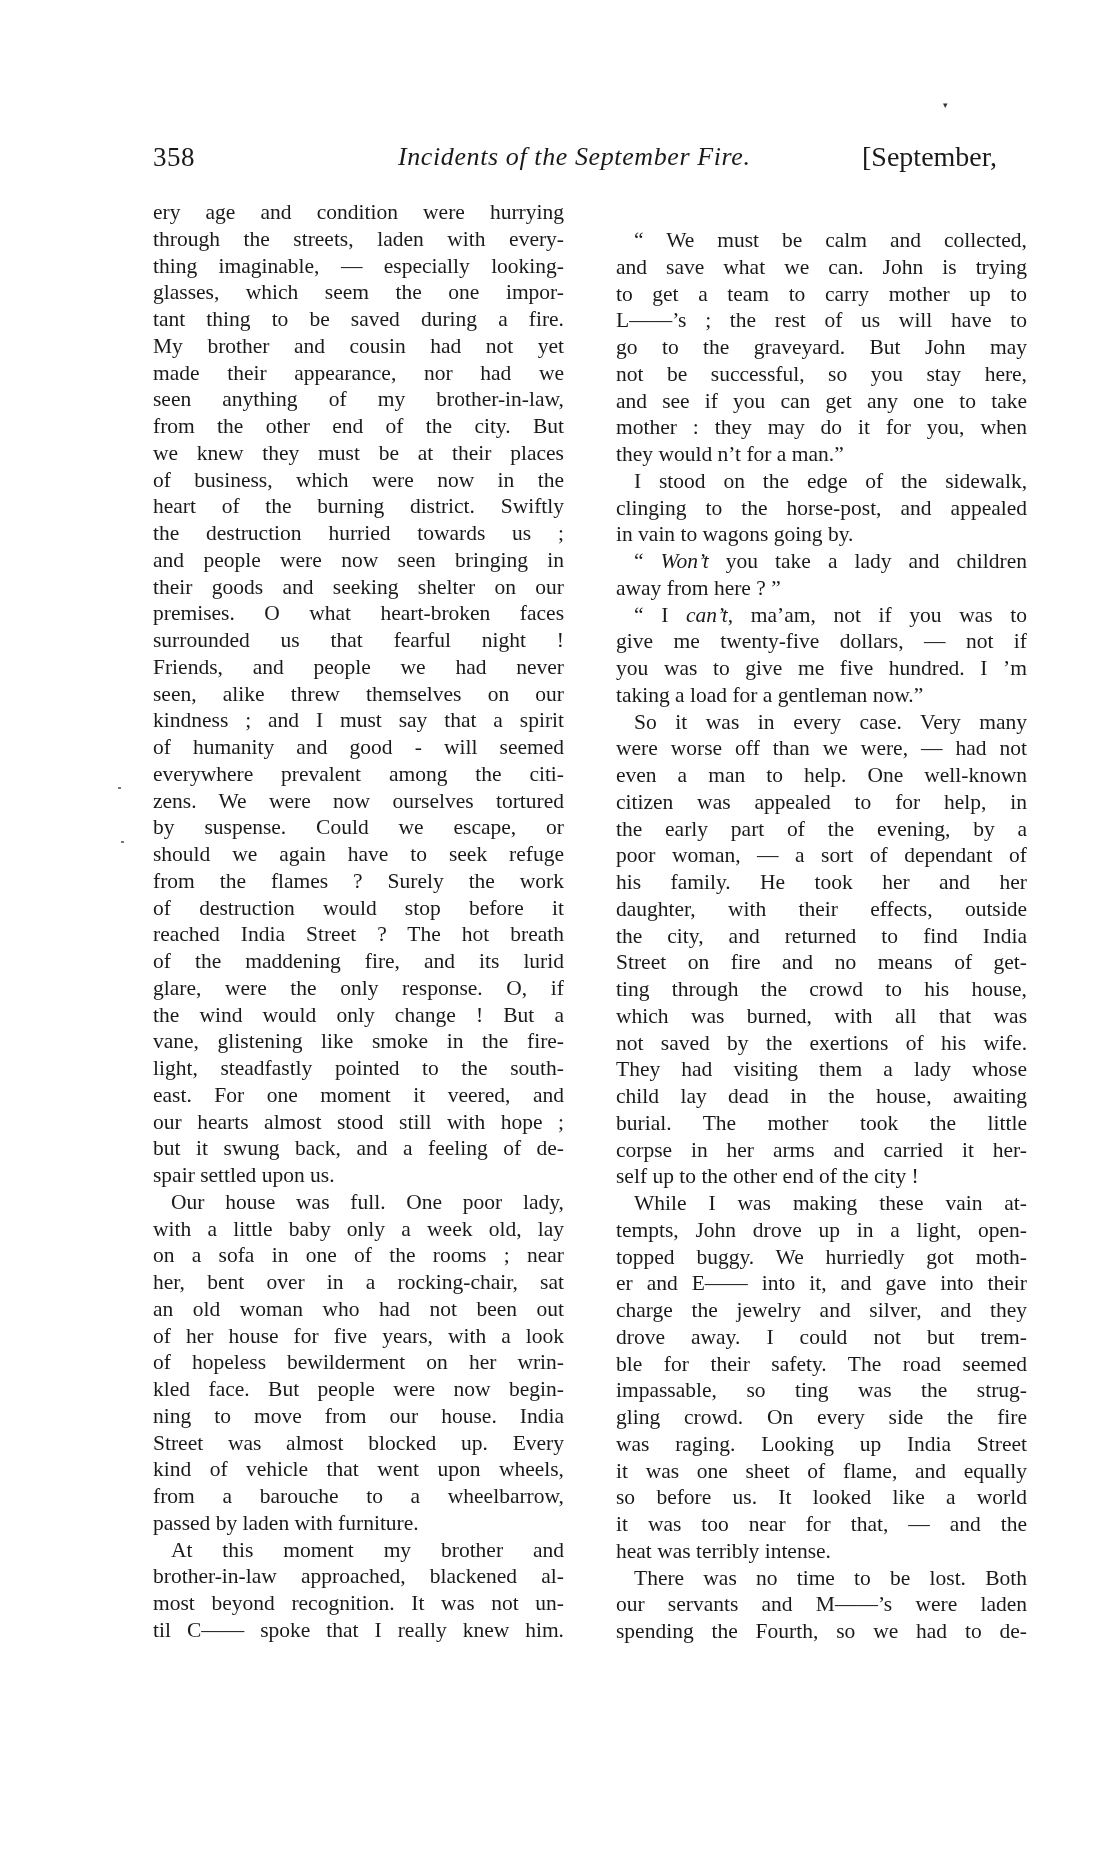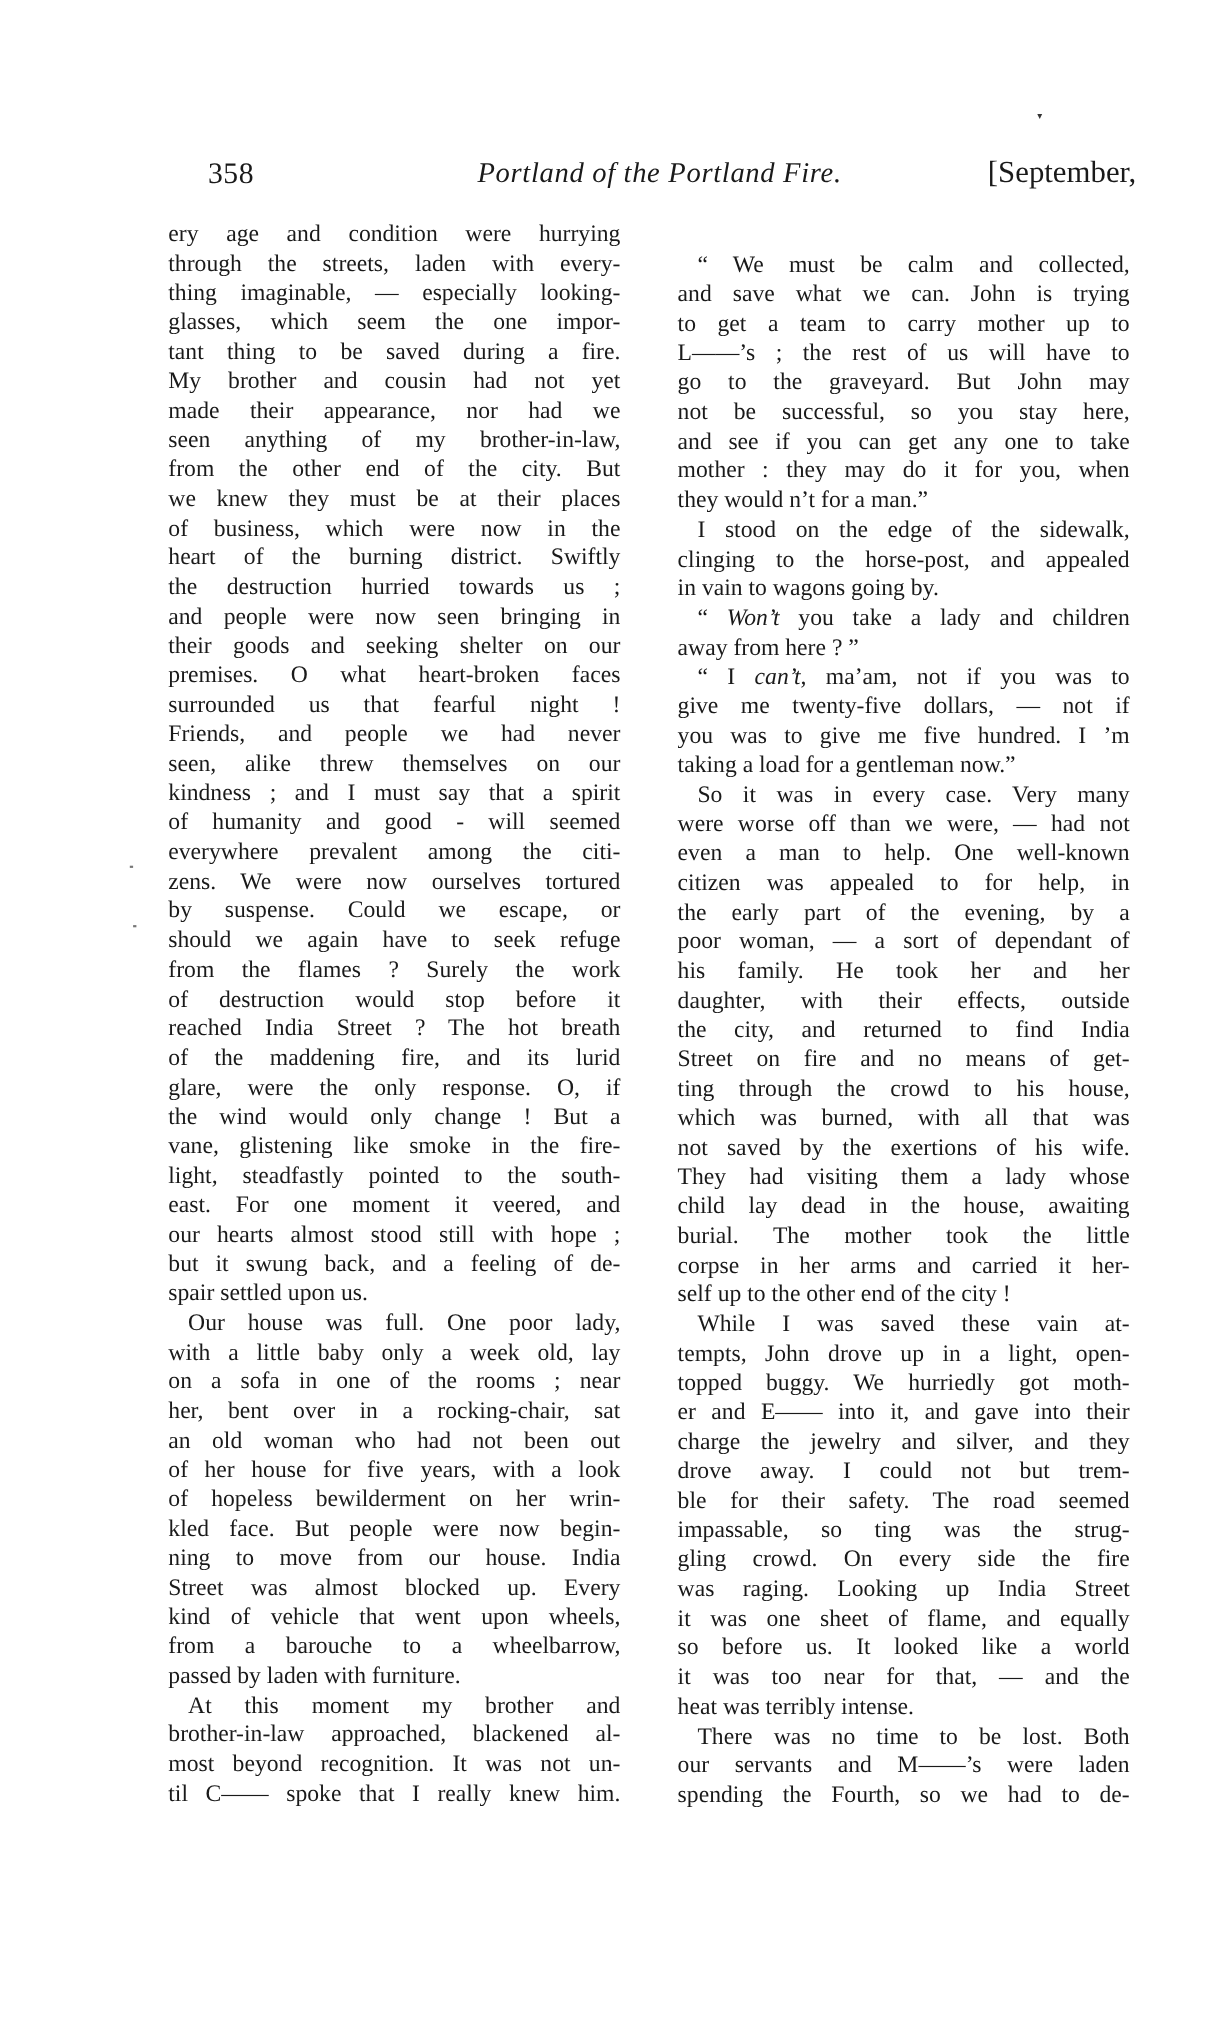--- a/index.html
+++ b/index.html
@@ -1,21 +1,21 @@
 <!DOCTYPE html>
 <html><head>
 <meta charset="utf-8">
 <style>
   html, body { margin: 0; padding: 0; }
   body {
     width: 1112px; height: 1850px; background: #ffffff; position: relative; overflow: hidden;
     font-family: "Liberation Serif", "DejaVu Serif", serif; color: #1a1a1a;
   }
   .page { position: absolute; left: 0; top: 0; width: 1112px; height: 1850px; }
-  .running-head { position: absolute; top: 140px; left: 153px; width: 844px; height: 34px; margin-left: 36px; }
+  .running-head { position: absolute; top: 140px; left: 153px; width: 844px; height: 34px; }
   .folio { position: absolute; left: 0; top: 0; font-size: 27px; line-height: 34px; letter-spacing: 0.5px; }
   .head-title { position: absolute; left: 245px; top: 0; font-size: 26px; line-height: 34px; font-style: italic; letter-spacing: 0.6px; }
   .head-month { position: absolute; right: 0; top: 0; font-size: 28px; line-height: 34px; }
   .stray-mark { position: absolute; left: 943px; top: 100px; font-size: 9px; color: #333; }
   .column { position: absolute; top: 199px; }
   .col-left { left: 153px; width: 411px; }
   .col-right { left: 616px; width: 411px; margin-top: 28px; }
   .line {
     display: block; height: 26.75px; line-height: 26.75px; font-size: 21.5px;
     text-align: justify; text-align-last: justify; white-space: nowrap; overflow: visible;
@@ -26,21 +26,21 @@
   .margin-dot { position: absolute; width: 3px; height: 2px; background: #777; }
 </style>
 </head>
 <body>
 
 <div class="page">
   <div class="stray-mark">▾</div>
 
   <div class="running-head">
     <span class="folio">358</span>
-    <span class="head-title">Portland of the Portland Fire.</span>
+    <span class="head-title">Incidents of the September Fire.</span>
     <span class="head-month">[September,</span>
   </div>
 
   <div class="column col-left">
       <div class="line">ery age and condition were hurrying</div>
       <div class="line">through the streets, laden with every-</div>
       <div class="line">thing imaginable, — especially looking-</div>
       <div class="line">glasses, which seem the one impor-</div>
       <div class="line">tant thing to be saved during a fire.</div>
       <div class="line">My brother and cousin had not yet</div>
@@ -123,21 +123,21 @@
       <div class="line">the city, and returned to find India</div>
       <div class="line">Street on fire and no means of get-</div>
       <div class="line">ting through the crowd to his house,</div>
       <div class="line">which was burned, with all that was</div>
       <div class="line">not saved by the exertions of his wife.</div>
       <div class="line">They had visiting them a lady whose</div>
       <div class="line">child lay dead in the house, awaiting</div>
       <div class="line">burial. The mother took the little</div>
       <div class="line">corpse in her arms and carried it her-</div>
       <div class="line last">self up to the other end of the city !</div>
-      <div class="line indent">While I was saved these vain at-</div>
+      <div class="line indent">While I was making these vain at-</div>
       <div class="line">tempts, John drove up in a light, open-</div>
       <div class="line">topped buggy. We hurriedly got moth-</div>
       <div class="line">er and E—— into it, and gave into their</div>
       <div class="line">charge the jewelry and silver, and they</div>
       <div class="line">drove away. I could not but trem-</div>
       <div class="line">ble for their safety. The road seemed</div>
       <div class="line">impassable, so ting was the strug-</div>
       <div class="line">gling crowd. On every side the fire</div>
       <div class="line">was raging. Looking up India Street</div>
       <div class="line">it was one sheet of flame, and equally</div>

